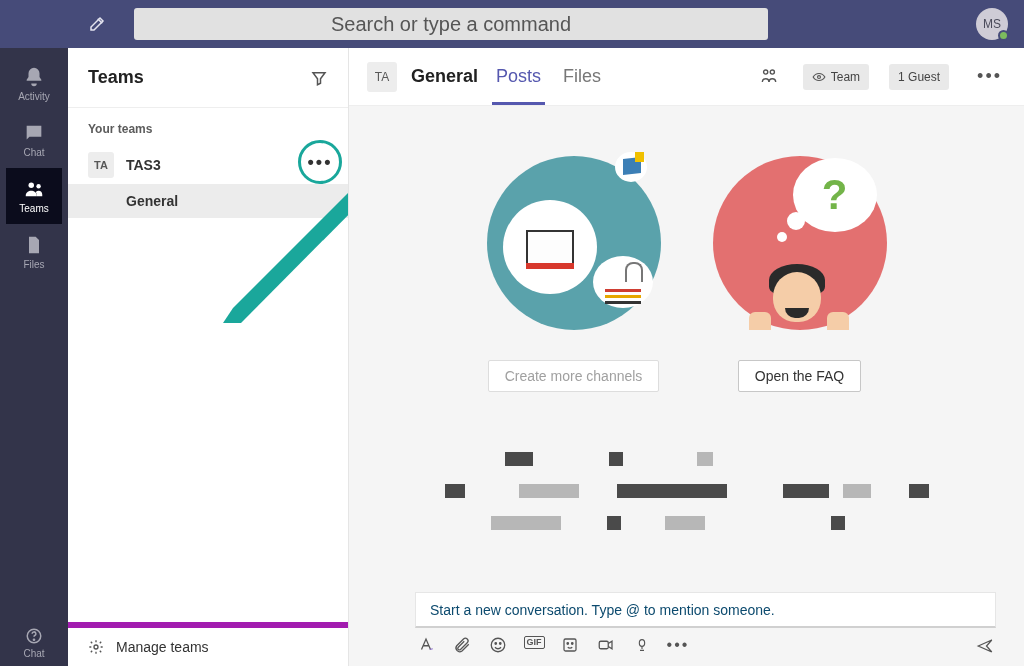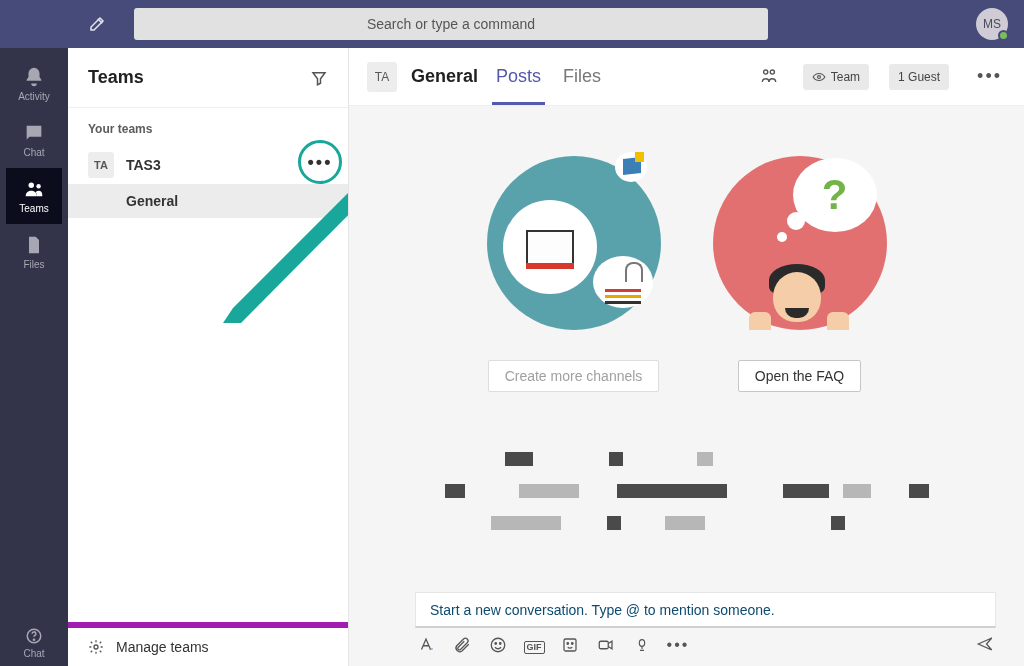--- a/index.html
+++ b/index.html
@@ -17,21 +17,21 @@
   .compose-icon { color: #e4e4ef; margin-right: 28px; }
   .search-box {
     flex: 0 0 634px;
     height: 32px;
     background: #e1e1e1;
     border-radius: 3px;
     display: flex;
     align-items: center;
     justify-content: center;
     color: #565656;
-    font-size: 14px;
+    font-size: 20px;
   }
   .avatar {
     position: absolute;
     right: 16px;
     top: 8px;
     width: 32px;
     height: 32px;
     border-radius: 50%;
     background: #cfccd6;
     color: #4a4a5a;
@@ -260,21 +260,21 @@
     font-size: 14px;
   }
   .compose-toolbar {
     display: flex;
     align-items: center;
     gap: 18px;
     padding: 8px 2px 0;
     color: #555;
   }
   .compose-toolbar .spacer { flex: 1; }
-  .tool-icon { width: 18px; height: 18px; display: flex; align-items: flex-end; justify-content: center; cursor: pointer; }
+  .tool-icon { width: 18px; height: 18px; display: flex; align-items: flex-start; justify-content: center; cursor: pointer; }
   .tiny-box { font-size: 9px; border: 1.2px solid #555; padding: 1px 2px; border-radius: 2px; line-height: 1; font-weight: 600; }
 
   
   .book-bubble {
     position: absolute; left: 16px; top: 44px; width: 94px; height: 94px;
     background: #fff; border-radius: 50%;
     display:flex; align-items:center; justify-content:center;
   }
   .book { width: 48px; height: 35px; border: 2px solid #333; background: #fdfdfd; position: relative; }
   .book:before { content:""; position:absolute; left:-2px; right:-2px; bottom:-6px; height:6px; background:#d7382c; }

